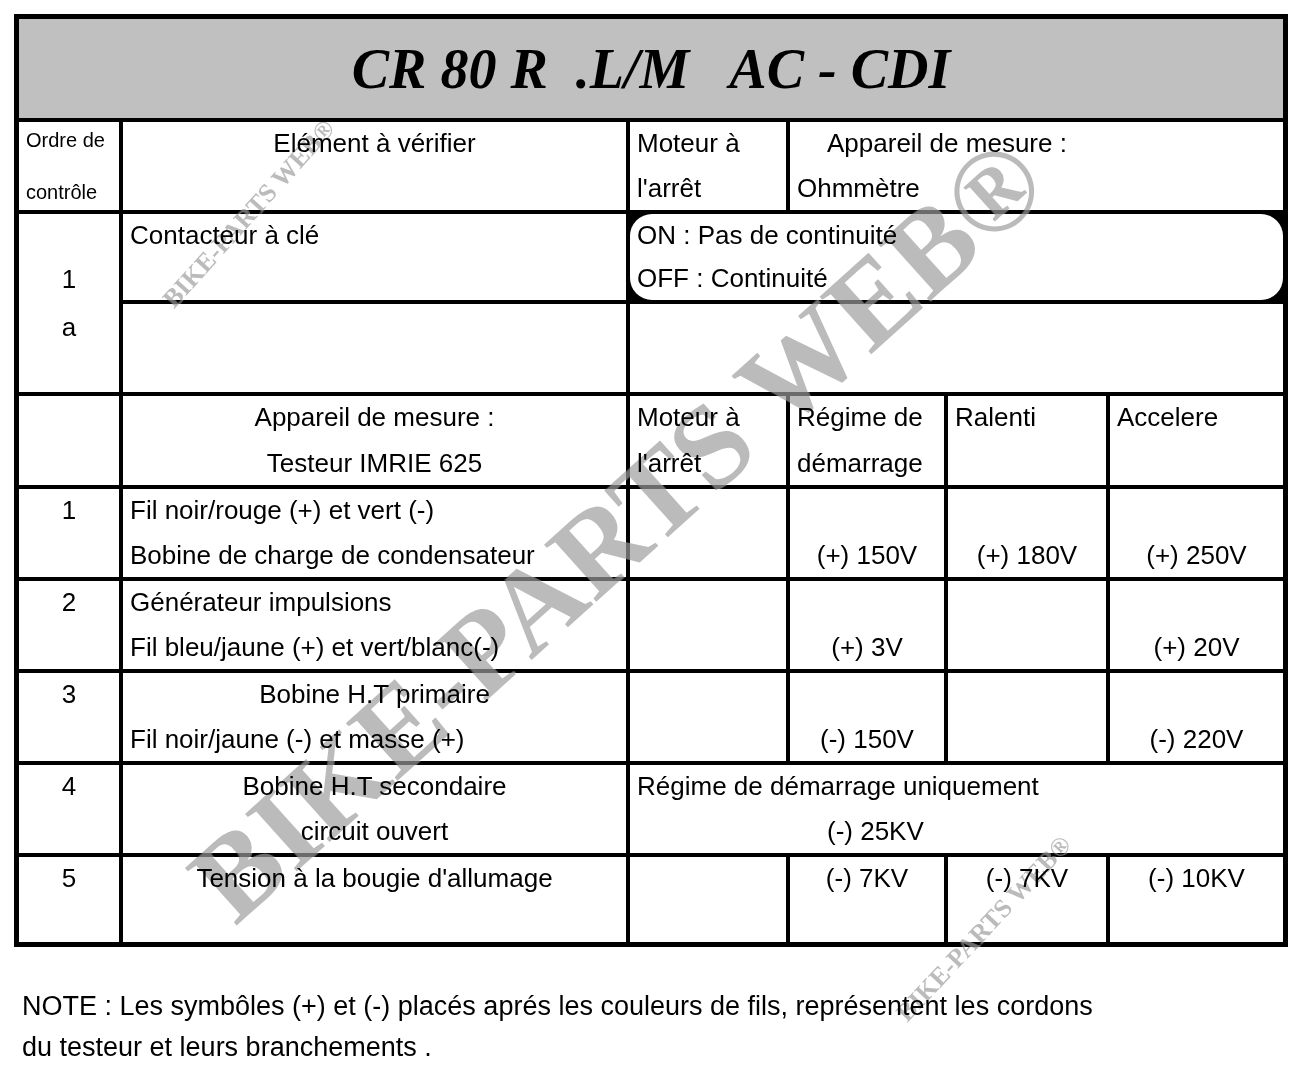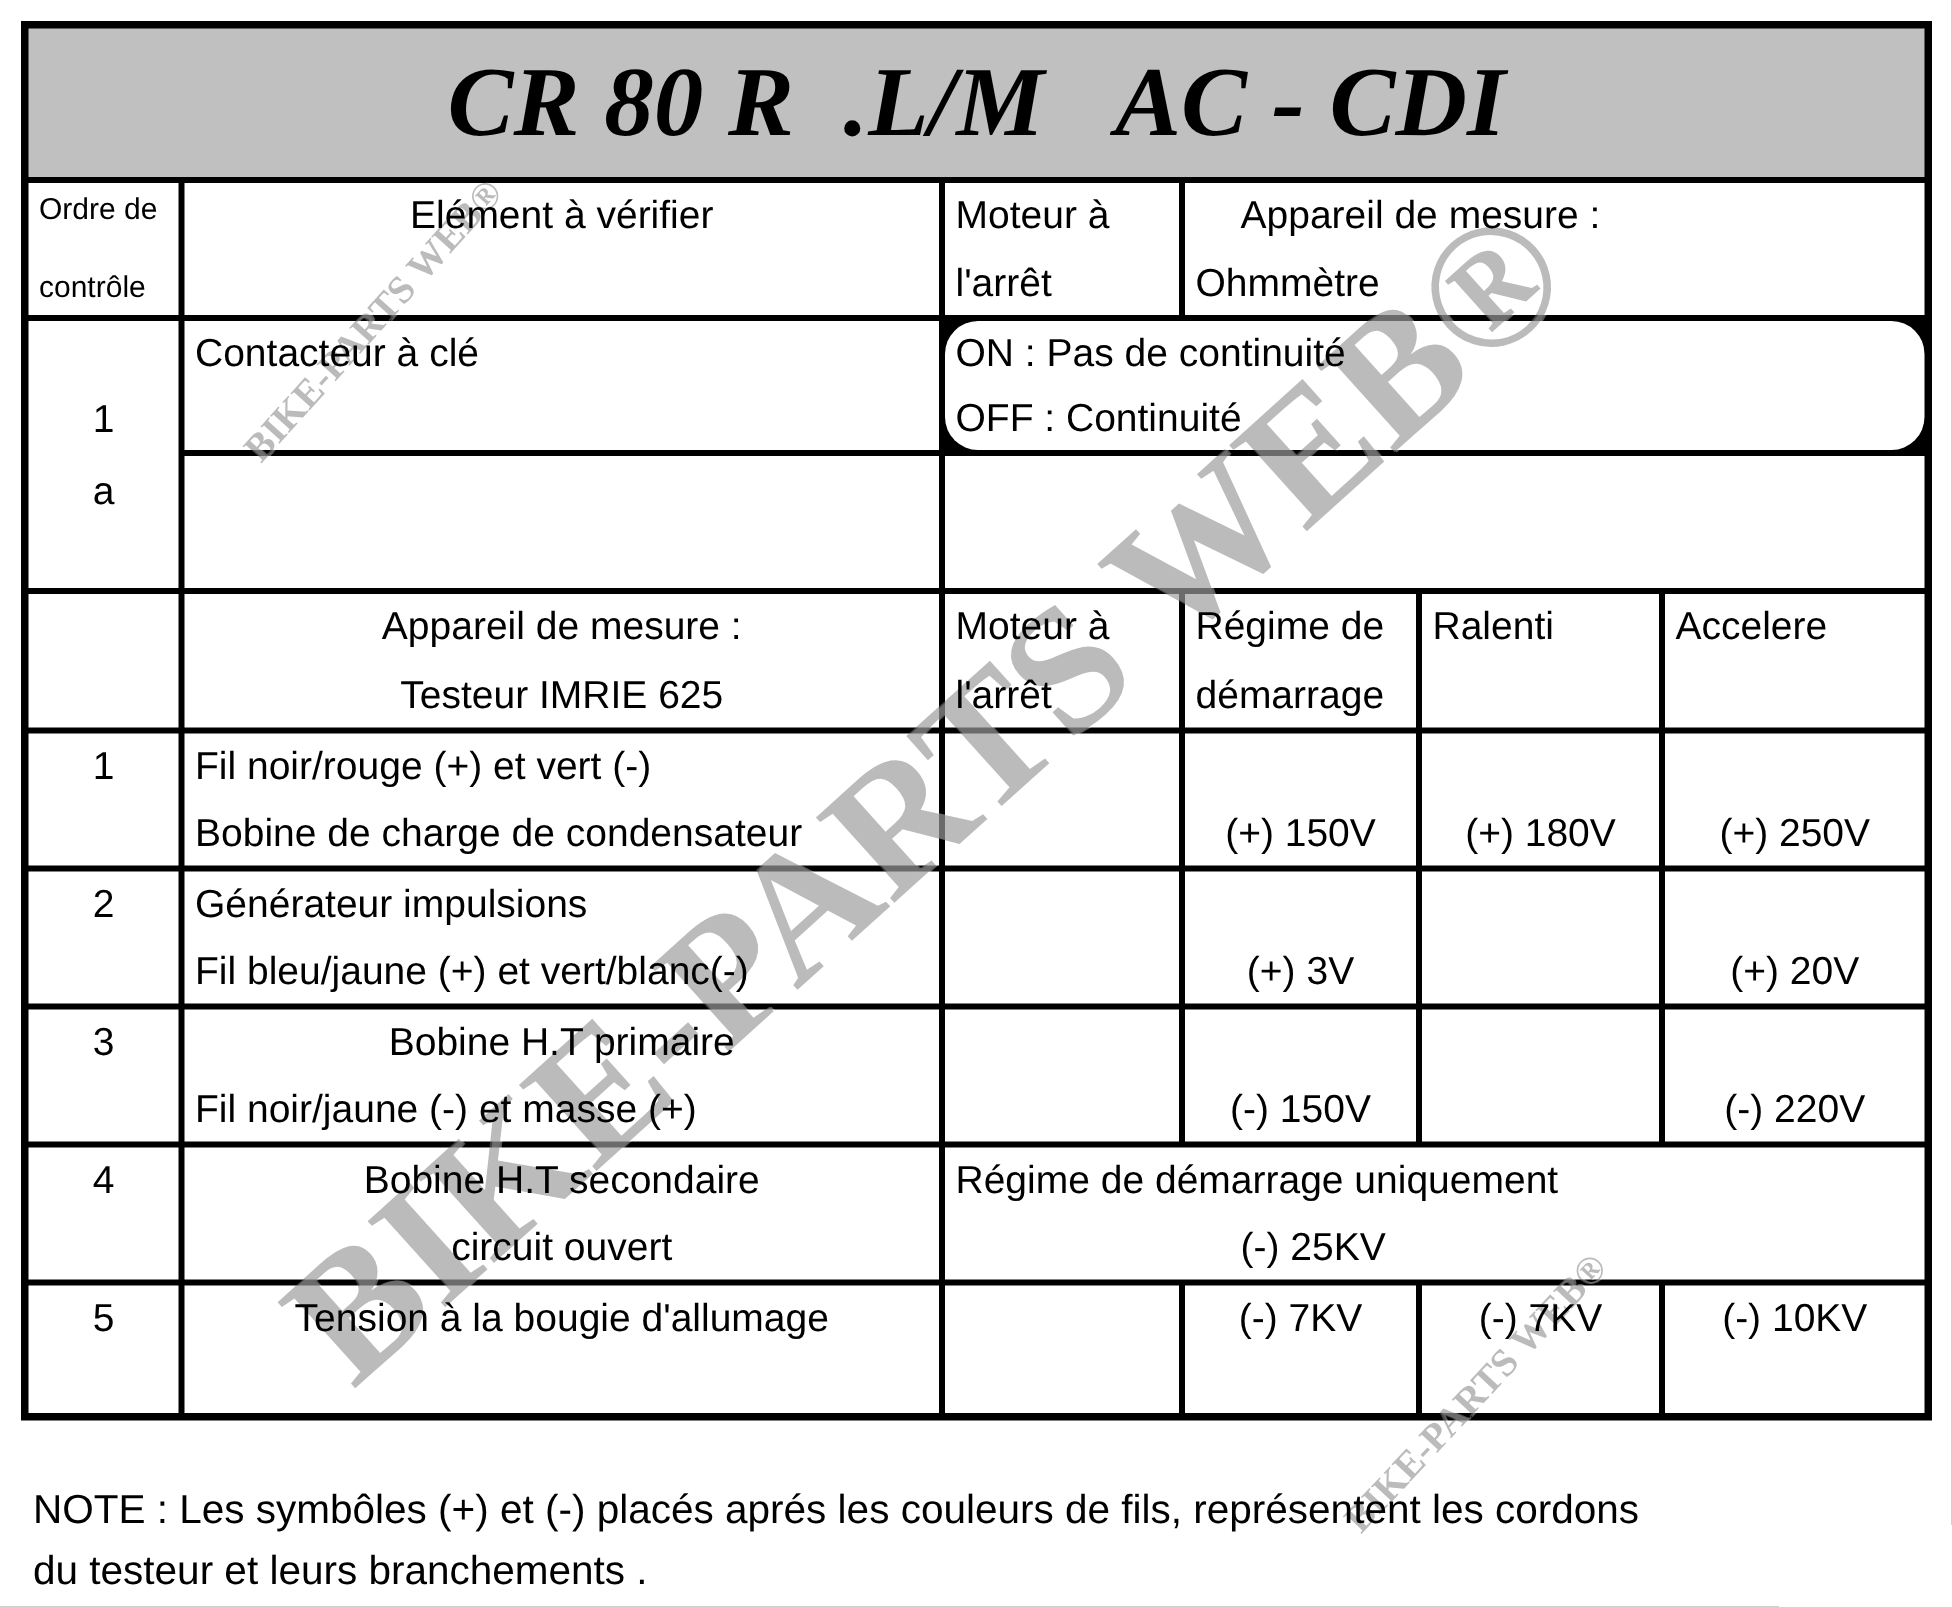--- a/index.html
+++ b/index.html
@@ -22,21 +22,21 @@
   .cell {
     background:#fff; display:flex; flex-direction:column;
     justify-content:space-between; padding:6px 7px;
     font-size:26px; line-height:31px;
   }
   .cell > span { display:block; min-height:31px; position:relative; z-index:3; }
 
   .title-cell { grid-column:1/7; background:#c0c0c0; align-items:center; justify-content:center; }
   .title-text {
     font-family:"Liberation Serif", serif; font-weight:bold; font-style:italic;
-    font-size:66px; line-height:70px; min-height:70px !important; white-space:pre;
+    font-size:56px; line-height:70px; min-height:70px !important; white-space:pre;
   }
 
   .small { font-size:20px; line-height:24px; }
   .small > span { min-height:24px; }
   .tc { text-align:center; } .tr { text-align:left; } .tl { text-align:left; }
   .ind30 { padding-left:30px; } .ind190 { padding-left:190px; }
   .top { justify-content:flex-start; }
   .span4 { grid-column:3/7; }
   .r1a-num { grid-row:3/5; grid-column:1; justify-content:center; gap:17px; text-align:center; }
 

